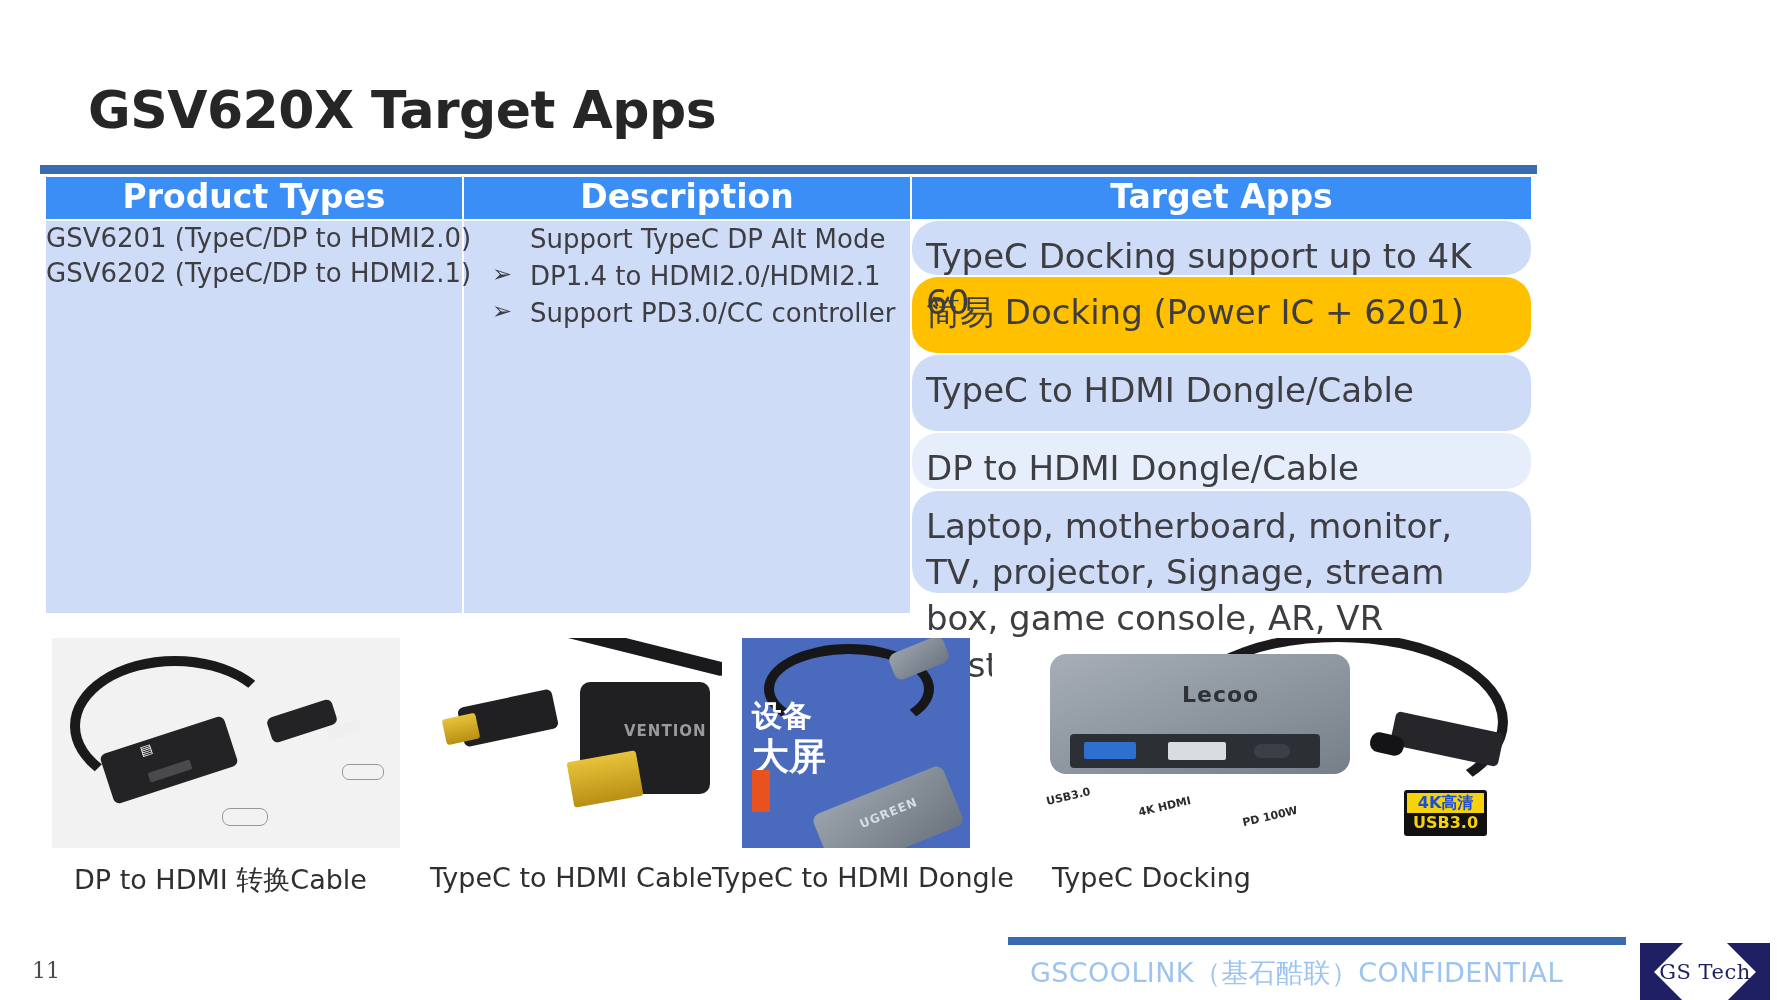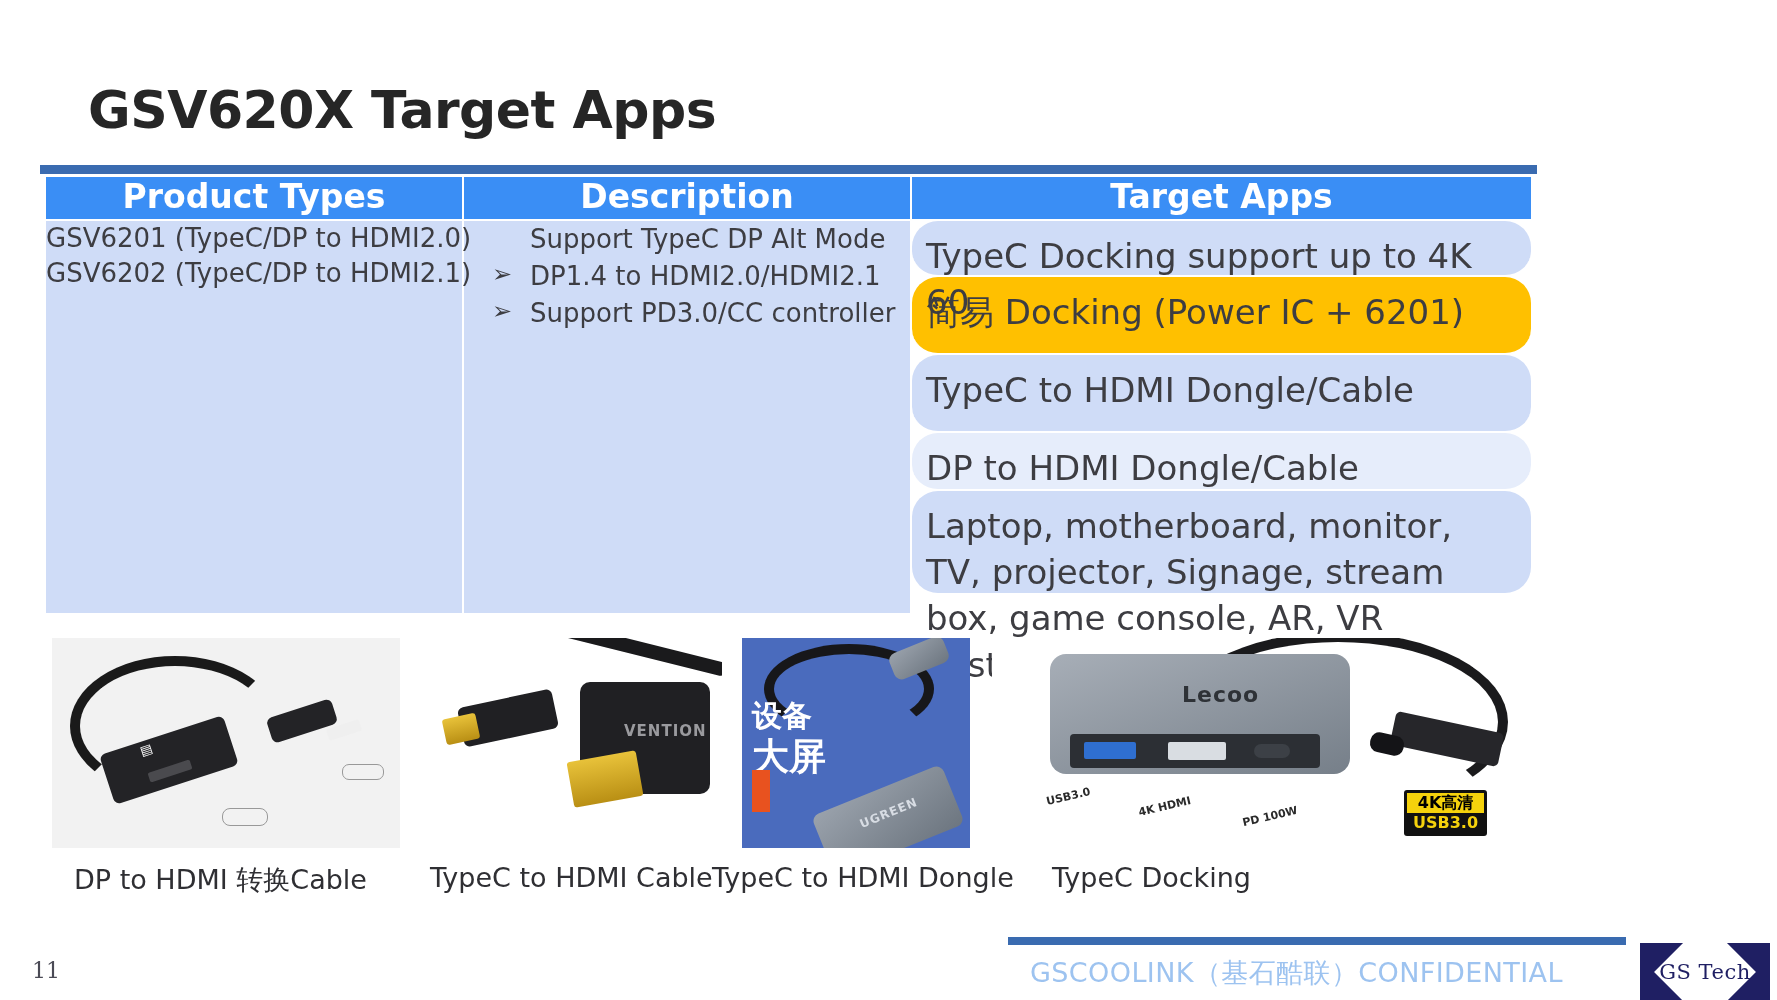--- a/index.html
+++ b/index.html
@@ -135,21 +135,21 @@
   }
   .blk{position:absolute;background:#1d1d1f;border-radius:6px;}
   .gld{position:absolute;background:linear-gradient(180deg,#e8c23a,#b98f14);}
   .gry{position:absolute;background:linear-gradient(160deg,#9aa2ac,#6d7680);border-radius:8px;}
   .wtxt{position:absolute;color:#fff;font-weight:bold;}
   .badge{
     position:absolute;background:#111;border-radius:3px;
     padding:3px;line-height:1;
   }
   .badge .b1{
-    background:#f5d20c;color:#000000;font-size:16px;font-weight:bold;
+    background:#f5d20c;color:#1d4ed8;font-size:16px;font-weight:bold;
     text-align:center;padding:2px 6px;white-space:nowrap;
   }
   .badge .b2{
     color:#f5d20c;font-size:16px;font-weight:bold;
     text-align:center;padding:2px 6px;white-space:nowrap;
   }
   .port-lbl{
     position:absolute;font-size:11px;color:#2a2a2a;font-weight:bold;
     transform:rotate(-13deg);white-space:nowrap;
   }

